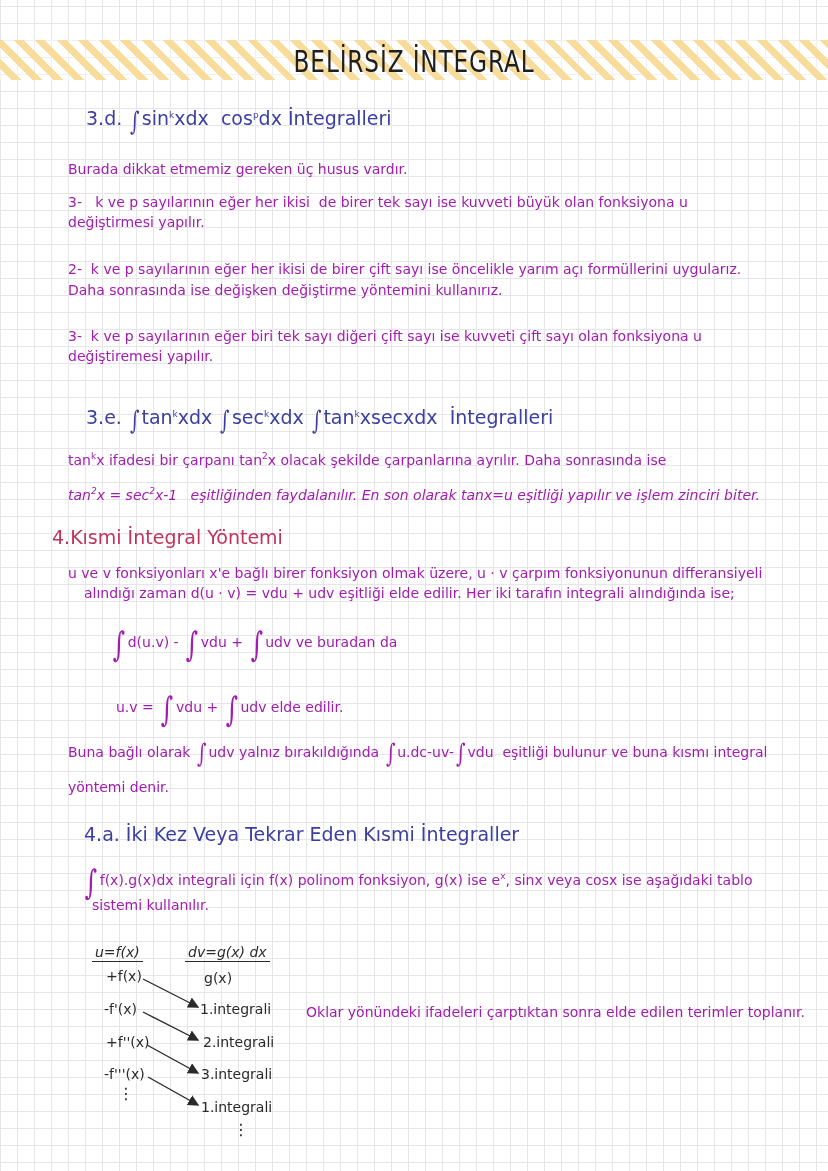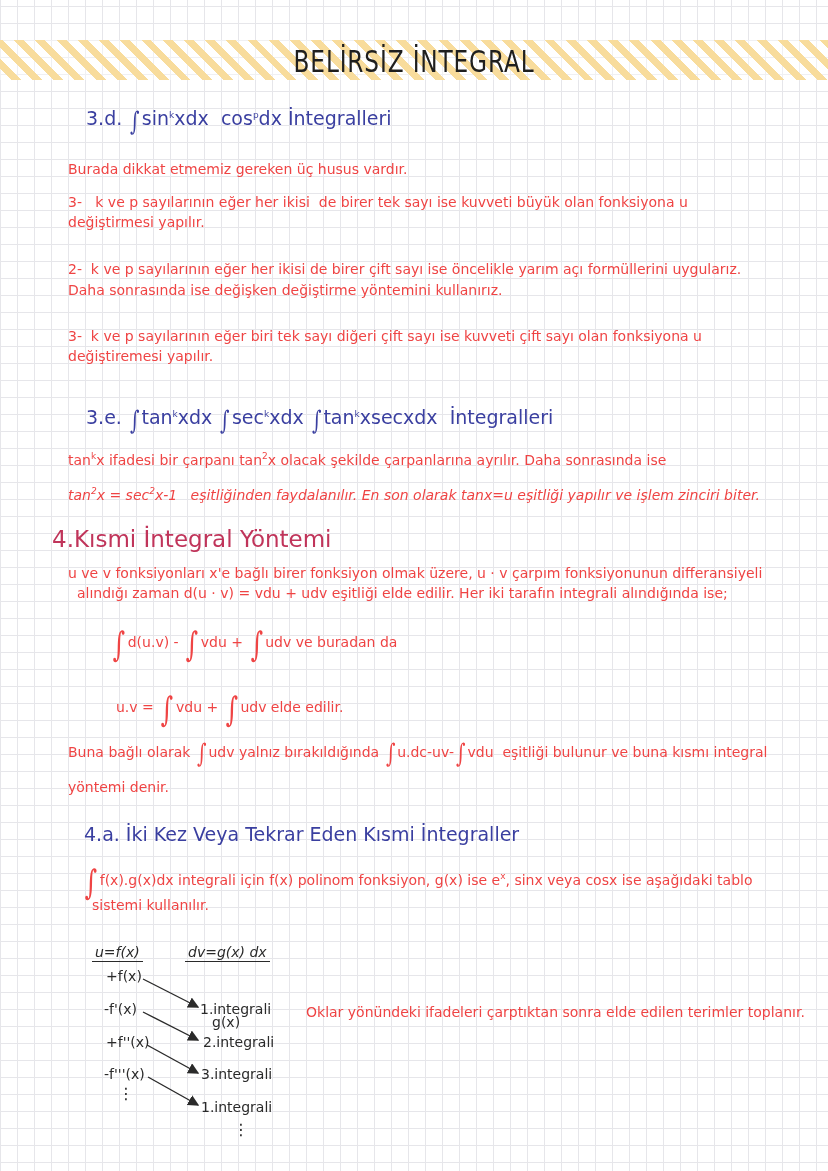--- a/index.html
+++ b/index.html
@@ -20,22 +20,22 @@
     background: repeating-linear-gradient(45deg, transparent 0 8px, #f8dc9c 8px 15px);
     background-color: rgba(255,255,255,0.4);
   }
   .title {
     position: absolute; left: 0; width: 828px; top: 44px; text-align: center;
     font-family: "DejaVu Sans Condensed", "DejaVu Sans", sans-serif;
     font-size: 30px; letter-spacing: 1px; color: #1f1f1f; font-weight: normal;
     transform: scaleX(0.86);
   }
   .h-blue { color: #3a3fa0; font-size: 19px; }
-  .h-red { color: #c0345a; font-size: 23px; }
-  .body { font-size: 14px; color: #ef4444; line-height: 20px; }
+  .h-red { color: #c0345a; font-size: 19px; }
+  .body { font-size: 14px; color: #a21caf; line-height: 20px; }
   .integral { font-family: "DejaVu Serif", serif; font-style: italic; font-size: 26px; display: inline-block; transform: scaleX(0.7); vertical-align: -5px; color: inherit; }
   .integral.big { font-size: 34px; vertical-align: -9px; }
   sup { font-size: 9px; }
   .tbl { font-size: 14px; color: #2a2a2a; }
   .ul { border-bottom: 1.5px solid #2a2a2a; padding: 0 3px 1px 3px; font-style: italic; }
 </style>
 </head>
 <body>
 
 <div class="band"></div>
@@ -63,21 +63,21 @@
   &nbsp;<span>İntegralleri</span>
 </div>
 
 <div class="abs body" style="left:68px; top:446px;">
   <span>tan</span><sup>k</sup><span>x ifadesi bir çarpanı tan</span><sup>2</sup><span>x olacak şekilde çarpanlarına ayrılır. Daha sonrasında ise</span>
 </div>
 <div class="abs body" style="left:68px; top:481px; white-space:pre;font-style:italic;"><span>tan</span><sup>2</sup><span>x = sec</span><sup>2</sup><span>x-1   eşitliğinden faydalanılır. En son olarak tanx=u eşitliği yapılır ve işlem zinciri biter.</span></div>
 
 <div class="abs h-red" style="left:52px; top:526px;">4.Kısmi İntegral Yöntemi</div>
 <div class="abs body" style="left:68px; top:563px;">u ve v fonksiyonları x'e bağlı birer fonksiyon olmak üzere, u · v çarpım fonksiyonunun differansiyeli</div>
-<div class="abs body" style="left:77px; top:583px;">alındığı zaman d(u · v) = vdu + udv eşitliği elde edilir. Her iki tarafın integrali alındığında ise;</div>
+<div class="abs body" style="left:84px; top:583px;">alındığı zaman d(u · v) = vdu + udv eşitliği elde edilir. Her iki tarafın integrali alındığında ise;</div>
 
 <div class="abs body" style="left:110px; top:632px;">
   <span class="integral big">∫</span><span>d(u.v) -</span>
   <span class="integral big">∫</span><span>vdu +</span>
   <span class="integral big">∫</span><span>udv ve buradan da</span>
 </div>
 
 <div class="abs body" style="left:116px; top:697px;">
   <span>u.v =</span>
   <span class="integral big">∫</span><span>vdu +</span>
@@ -95,21 +95,21 @@
 
 <div class="abs tbl" style="left:92px; top:944px;"><span class="ul">u=f(x)</span></div>
 <div class="abs tbl" style="left:185px; top:944px;"><span class="ul">dv=g(x) dx</span></div>
 
 <div class="abs tbl" style="left:106px; top:968px;text-align:right;">+f(x)</div>
 <div class="abs tbl" style="left:104px; top:1001px;">-f'(x)</div>
 <div class="abs tbl" style="left:106px; top:1034px;">+f''(x)</div>
 <div class="abs tbl" style="left:104px; top:1066px;">-f'''(x)</div>
 <div class="abs tbl" style="left:118px; top:1084px; font-size:16px;">⋮</div>
 
-<div class="abs tbl" style="left:212px; top:970px;margin-top:44px;">g(x)</div>
+<div class="abs tbl" style="left:204px; top:970px;">g(x)</div>
 <div class="abs tbl" style="left:200px; top:1001px;">1.integrali</div>
 <div class="abs tbl" style="left:203px; top:1034px;">2.integrali</div>
 <div class="abs tbl" style="left:201px; top:1066px;">3.integrali</div>
 <div class="abs tbl" style="left:201px; top:1099px;">1.integrali</div>
 <div class="abs tbl" style="left:233px; top:1120px; font-size:16px;">⋮</div>
 
 <svg class="abs" style="left:0; top:0;" width="828" height="1171">
   <defs>
     <marker id="ah" markerWidth="8" markerHeight="8" refX="7" refY="4" orient="auto">
       <path d="M0,0 L8,4 L0,8 z" fill="#2a2a2a"></path>

